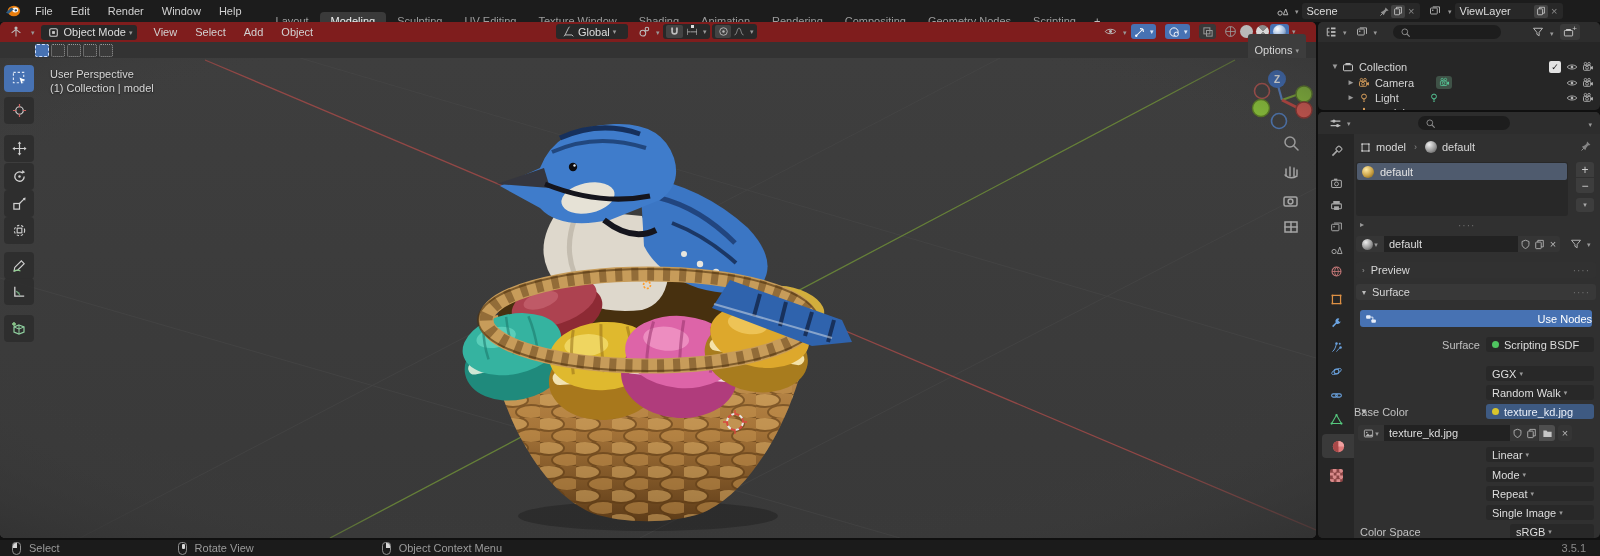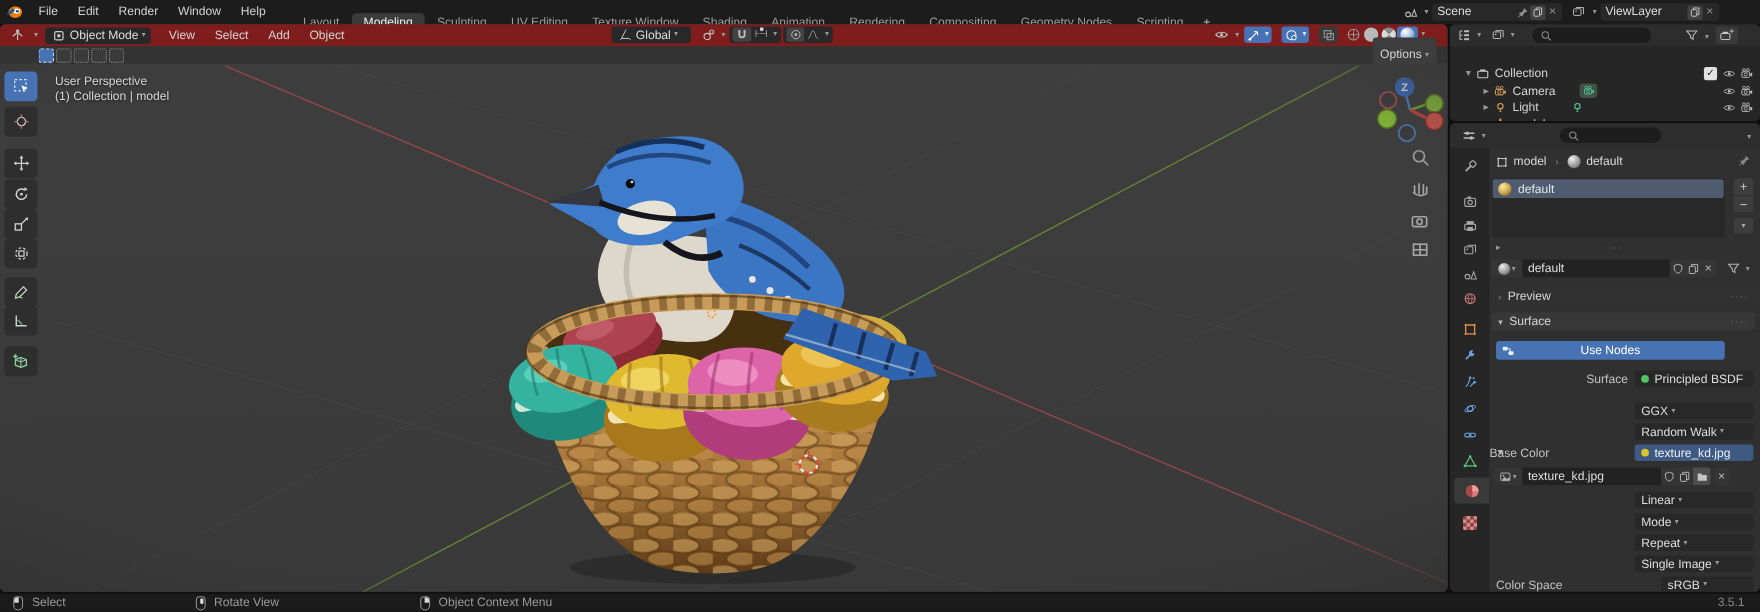--- a/index.html
+++ b/index.html
@@ -819,33 +819,33 @@
       <span>Preview</span>
       <span class="grip" style="margin-left:auto">····</span>
     </div>
 
     <div class="panelhdr" style="left:2px;top:150px;width:240px;background:#383838">
       <span style="font-size:8px;color:#bbb;margin-right:6px">▾</span>
       <span>Surface</span>
       <span class="grip" style="margin-left:auto">····</span>
     </div>
 
-    <div class="abs f" style="left:6px;top:176px;width:208px;height:17px;background:#4772b3;border-radius:3px;justify-content:center;color:#fff">
+    <div class="abs f" style="left:6px;top:176px;width:232px;height:17px;background:#4772b3;border-radius:3px;justify-content:flex-end;color:#fff">
       <span class="ib" style="position:absolute;left:5px;color:#e8eefa">
           <svg class="ic" width="12" height="12">
             <use href="#i-nodes"></use>
           </svg>
         </span>
       <span>Use Nodes</span>
     </div>
 
     <span class="lbl" style="left:0;top:205px;width:126px;text-align:right">Surface</span>
     <div class="dd abs" style="left:132px;top:203px;width:108px">
       <span class="ball" style="width:7px;height:7px;background:#4fc460;margin-right:5px"></span>
-      <span>Principled BSDF</span>
+      <span>Scripting BSDF</span>
     </div>
 
     <div class="dd abs" style="left:132px;top:232px;width:108px">
       <span>GGX</span>
         <span class="chev">▾</span>
     </div>
 
     <div class="dd abs" style="left:132px;top:251px;width:108px">
       <span>Random Walk</span>
         <span class="chev">▾</span>

